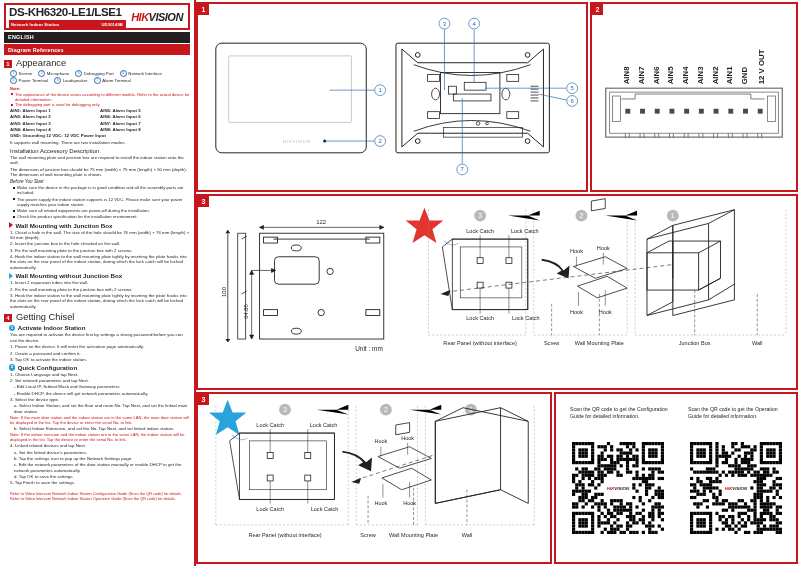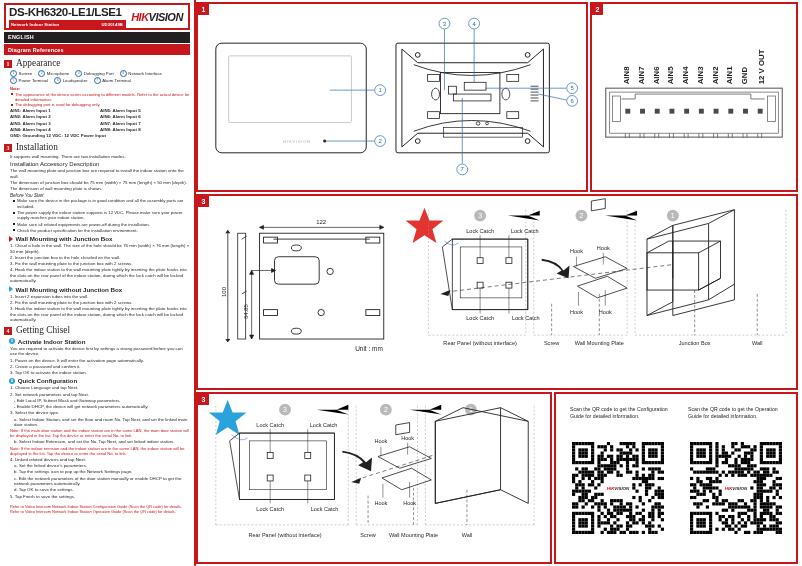--- a/index.html
+++ b/index.html
@@ -15,21 +15,21 @@
   .subbar{background:#c8161d;color:#fff;height:8px;display:flex;align-items:center;justify-content:space-between;padding:0 3px 0 2px;}
   .subbar span{font-size:4.2px;font-weight:bold;letter-spacing:0.1px;}
   .brand{width:62px;display:flex;align-items:center;justify-content:center;border-left:0;}
   .brand-txt{font-size:11px;font-weight:bold;font-style:italic;letter-spacing:-0.5px;}
   .brand-hik{color:#c8161d;}
   .brand-vis{color:#231f20;}
 
   .lang-bar{margin-top:2px;background:#231f20;color:#fff;font-size:5.4px;font-weight:bold;padding:2.4px 4px;letter-spacing:0.3px;}
   .diag-bar{margin-top:1.5px;background:#c8161d;color:#fff;font-size:5.4px;font-weight:bold;padding:2.4px 4px;letter-spacing:0.2px;}
 
-  .sec-head{display:flex;align-items:flex-start;margin-top:2.5px;font-family:Liberation Serif, serif;}
+  .sec-head{display:flex;align-items:flex-start;margin-top:2.5px;}
   .sec-num{background:#c8161d;color:#fff;font-size:6px;font-weight:bold;width:8px;height:8px;line-height:8px;text-align:center;flex:0 0 8px;margin-top:2px;}
   .sec-title{font-size:9.3px;margin-left:4px;line-height:11px;color:#231f20;}
 
   .legend{margin:1px 0 0 6px;}
   .legend-row{display:flex;flex-wrap:wrap;}
   .lg{display:flex;align-items:center;font-size:4.3px;color:#231f20;margin-right:6px;margin-bottom:0.6px;}
   .circ{display:inline-block;width:5px;height:5px;border:0.5px solid #2b6cb0;border-radius:50%;color:#2b6cb0;font-size:3.3px;line-height:5px;text-align:center;margin-right:1.6px;}
 
   .note-label{color:#c8161d;font-size:4px;font-weight:bold;margin:1.5px 0 0 6px;}
   .note{color:#c8161d;font-size:4.1px;line-height:5px;margin:0.5px 0 0 7px;position:relative;padding-left:4px;}
@@ -151,24 +151,20 @@
       <div class="wire-item">AIN5: Alarm Input 5</div>
       <div class="wire-item">AIN2: Alarm Input 2</div>
       <div class="wire-item">AIN6: Alarm Input 6</div>
       <div class="wire-item">AIN3: Alarm Input 3</div>
       <div class="wire-item">AIN7: Alarm Input 7</div>
       <div class="wire-item">AIN4: Alarm Input 4</div>
       <div class="wire-item">AIN8: Alarm Input 8</div>
       <div class="wire-full">GND: Grounding 12 VDC: 12 VDC Power Input</div>
     </div>
 
-    <div class="sec-head">
-      <div class="sec-num">3</div>
-      <div class="sec-title">Installation</div>
-    </div>
     <div class="body-txt">It supports wall mounting. There are two installation modes.</div>
     <div class="sub-head">Installation Accessory Description</div>
     <div class="body-txt">The wall mounting plate and junction box are required to install the indoor station onto the wall.</div>
     <div class="body-txt">The dimension of junction box should be 75 mm (width) × 75 mm (length) × 50 mm (depth). The dimension of wall mounting plate is shown.</div>
     <div class="ital">Before You Start</div>
     <div class="bullet">Make sure the device in the package is in good condition and all the assembly parts are included.</div>
     <div class="bullet">The power supply the indoor station supports is 12 VDC. Please make sure your power supply matches your indoor station.</div>
     <div class="bullet">Make sure all related equipments are power-off during the installation.</div>
     <div class="bullet">Check the product specification for the installation environment.</div>
 

